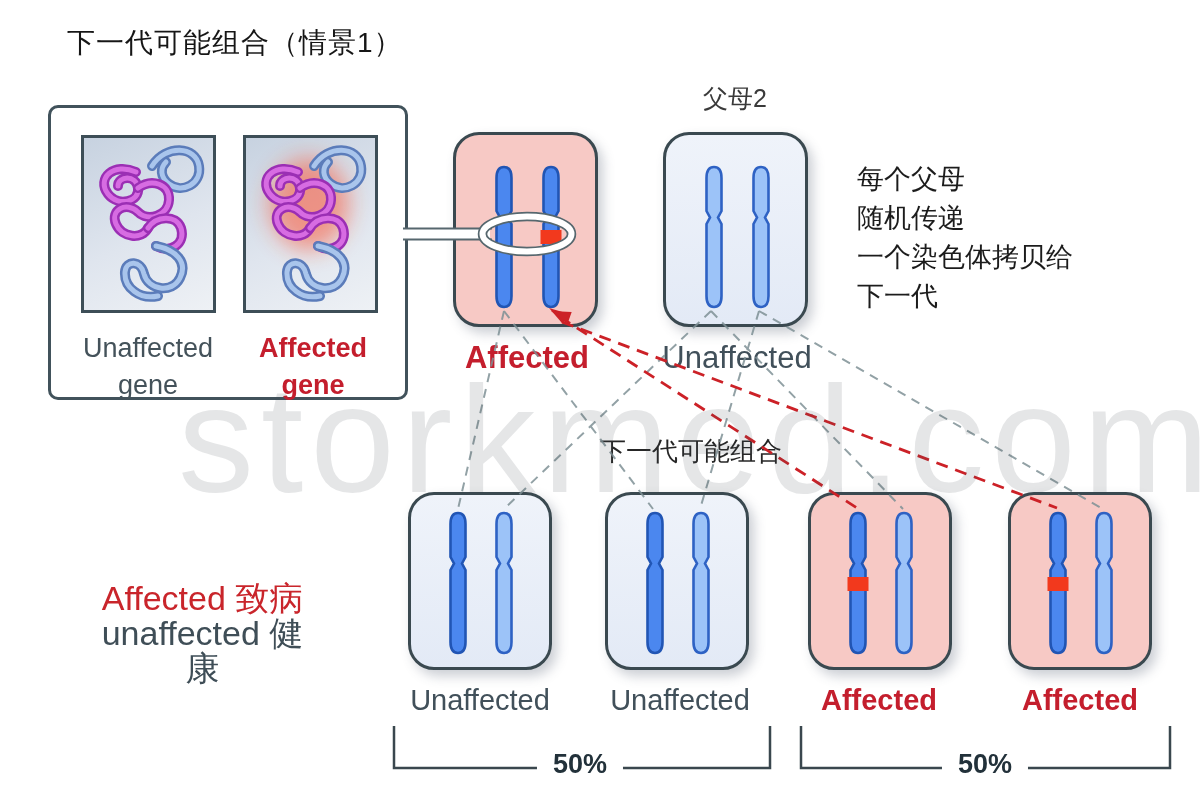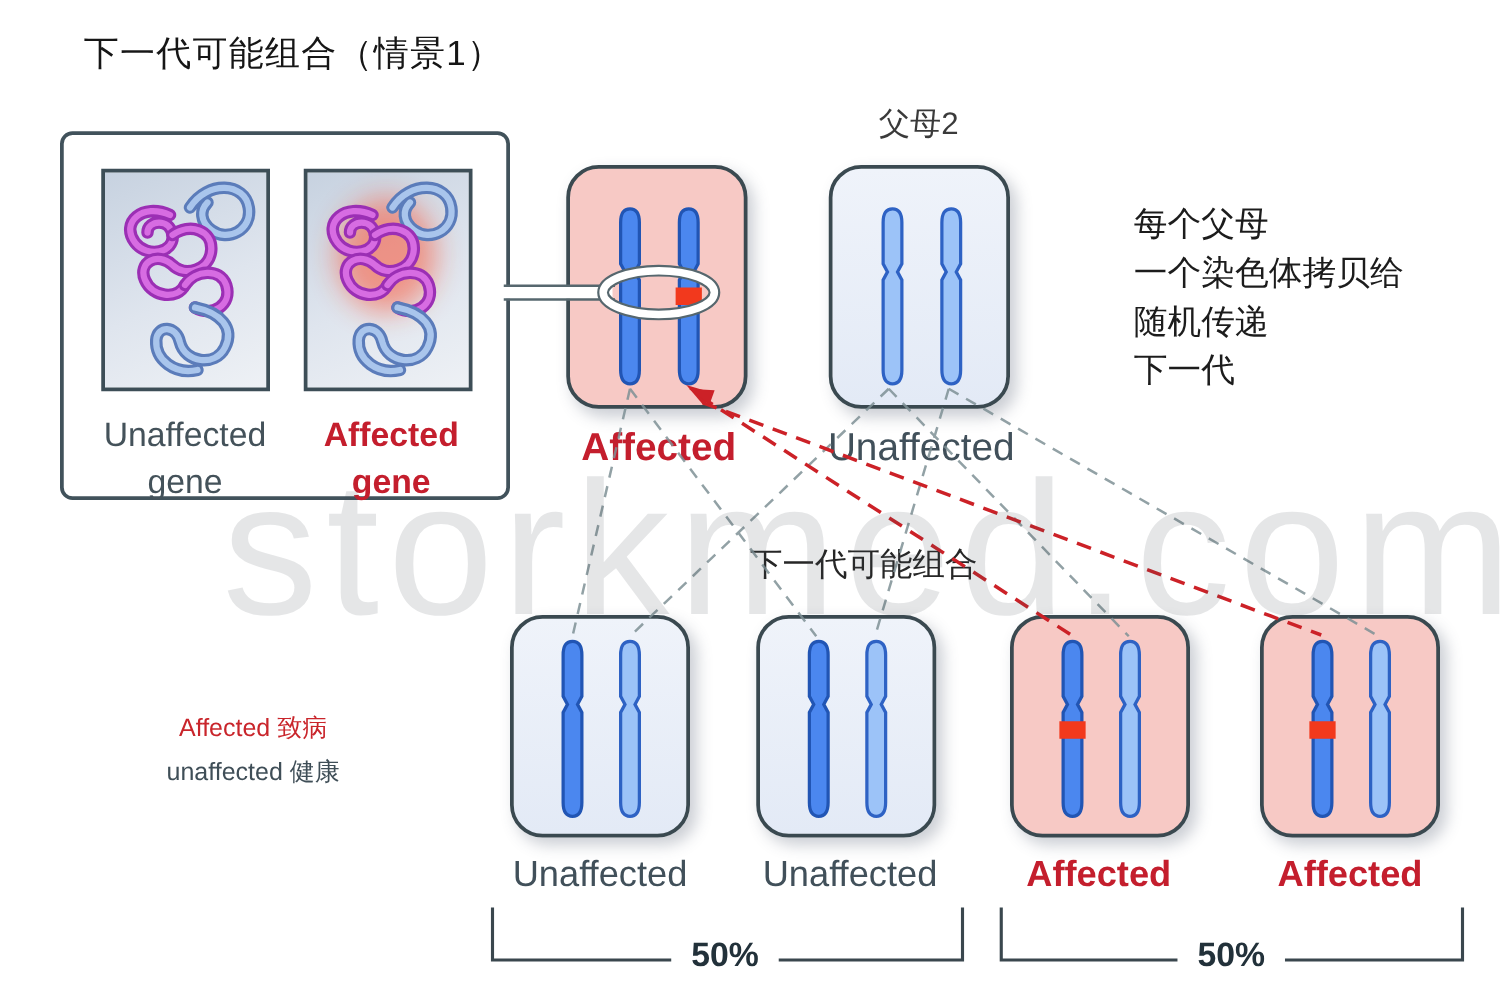--- a/index.html
+++ b/index.html
@@ -36,30 +36,30 @@
   .o1{left:408px}.o2{left:605px}.o3{left:808px}.o4{left:1008px}
 
   .parent-name{position:absolute;top:82px;width:160px;text-align:center;font-size:25px;color:#3a3a3a;z-index:2;}
   .pn1{left:443px}.pn2{left:655px}
 
   .status{position:absolute;top:340px;width:220px;text-align:center;font-size:31px;z-index:2;}
   .status.red{color:#c41e2d;font-weight:bold;}
   .status.gray{color:#41505a;}
   .st1{left:417px}.st2{left:627px}
 
-  .note{position:absolute;left:907px;top:160px;font-size:27px;line-height:39px;color:#1c1c1c;z-index:2;}
+  .note{position:absolute;left:857px;top:160px;font-size:27px;line-height:39px;color:#1c1c1c;z-index:2;}
 
   .heading-mid{position:absolute;left:586px;top:434px;width:210px;text-align:center;font-size:26px;color:#262626;z-index:2;}
 
   .off-label{position:absolute;top:684px;width:200px;text-align:center;font-size:29px;z-index:2;}
   .off-label.gray{color:#41505a;}
   .off-label.red{color:#c41e2d;font-weight:bold;}
   .ol1{left:380px}.ol2{left:580px}.ol3{left:779px}.ol4{left:980px}
 
-  .legend{position:absolute;left:95px;top:566px;width:215px;text-align:center;font-size:20px;line-height:35px;z-index:2;}
+  .legend{position:absolute;left:95px;top:581px;width:215px;text-align:center;font-size:34px;line-height:35px;z-index:2;}
   .legend .l1{color:#c9252b;}
   .legend .l2{color:#3f4e57;}
 
   .prob{position:absolute;top:749px;transform:translateX(-50%);font-size:27px;font-weight:bold;color:#22313a;
         background:#fff;padding:0 16px;z-index:5;}
   .pr1{left:580px}.pr2{left:985px}
 
   .overlay{position:absolute;left:0;top:0;width:1200px;height:800px;z-index:3;pointer-events:none;}
 </style>
 </head>
@@ -128,22 +128,22 @@
       <use href="#chromo" transform="translate(37,32)" fill="#9cc3f8" stroke="#2e62c4" stroke-width="2.6"></use>
       <use href="#chromo" transform="translate(84,32)" fill="#9cc3f8" stroke="#2e62c4" stroke-width="2.6"></use>
     </svg>
   </div>
 
   <div class="status red st1">Affected</div>
   <div class="status gray st2">Unaffected</div>
 
   <div class="note">
     <div>每个父母</div>
+    <div>随机传递</div>
     <div>一个染色体拷贝给</div>
-    <div>随机传递</div>
     <div>下一代</div>
   </div>
 
   <div class="heading-mid">下一代可能组合</div>
 
   <div class="card child blue o1">
     <svg viewBox="0 0 138 172">
       <use href="#chromo" transform="translate(36,18)" fill="#4b87ef" stroke="#2155b4" stroke-width="2.6"></use>
       <use href="#chromo" transform="translate(82,18)" fill="#9cc3f8" stroke="#2e62c4" stroke-width="2.6"></use>
     </svg>

